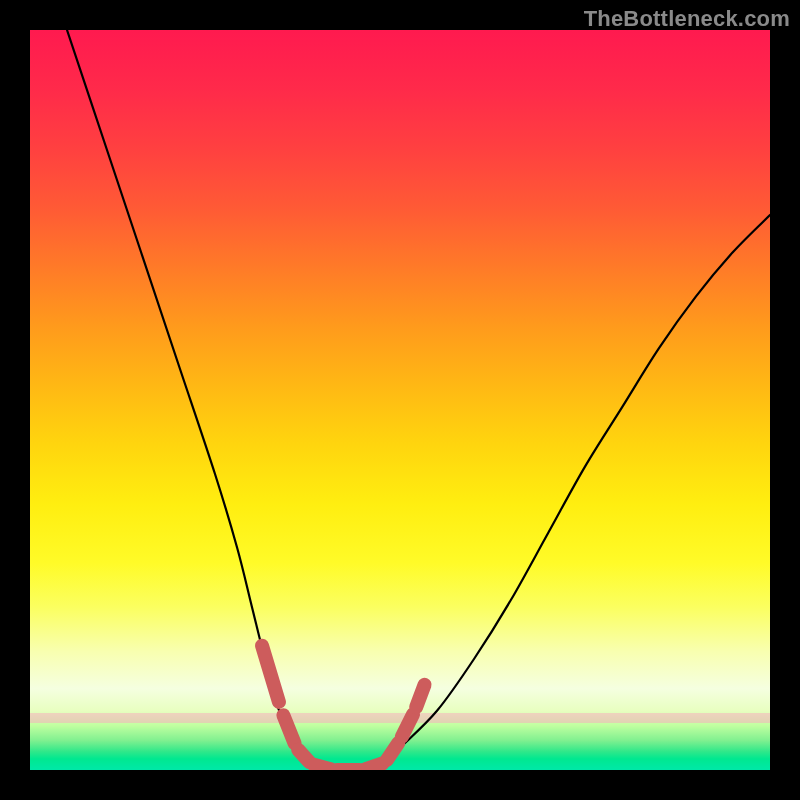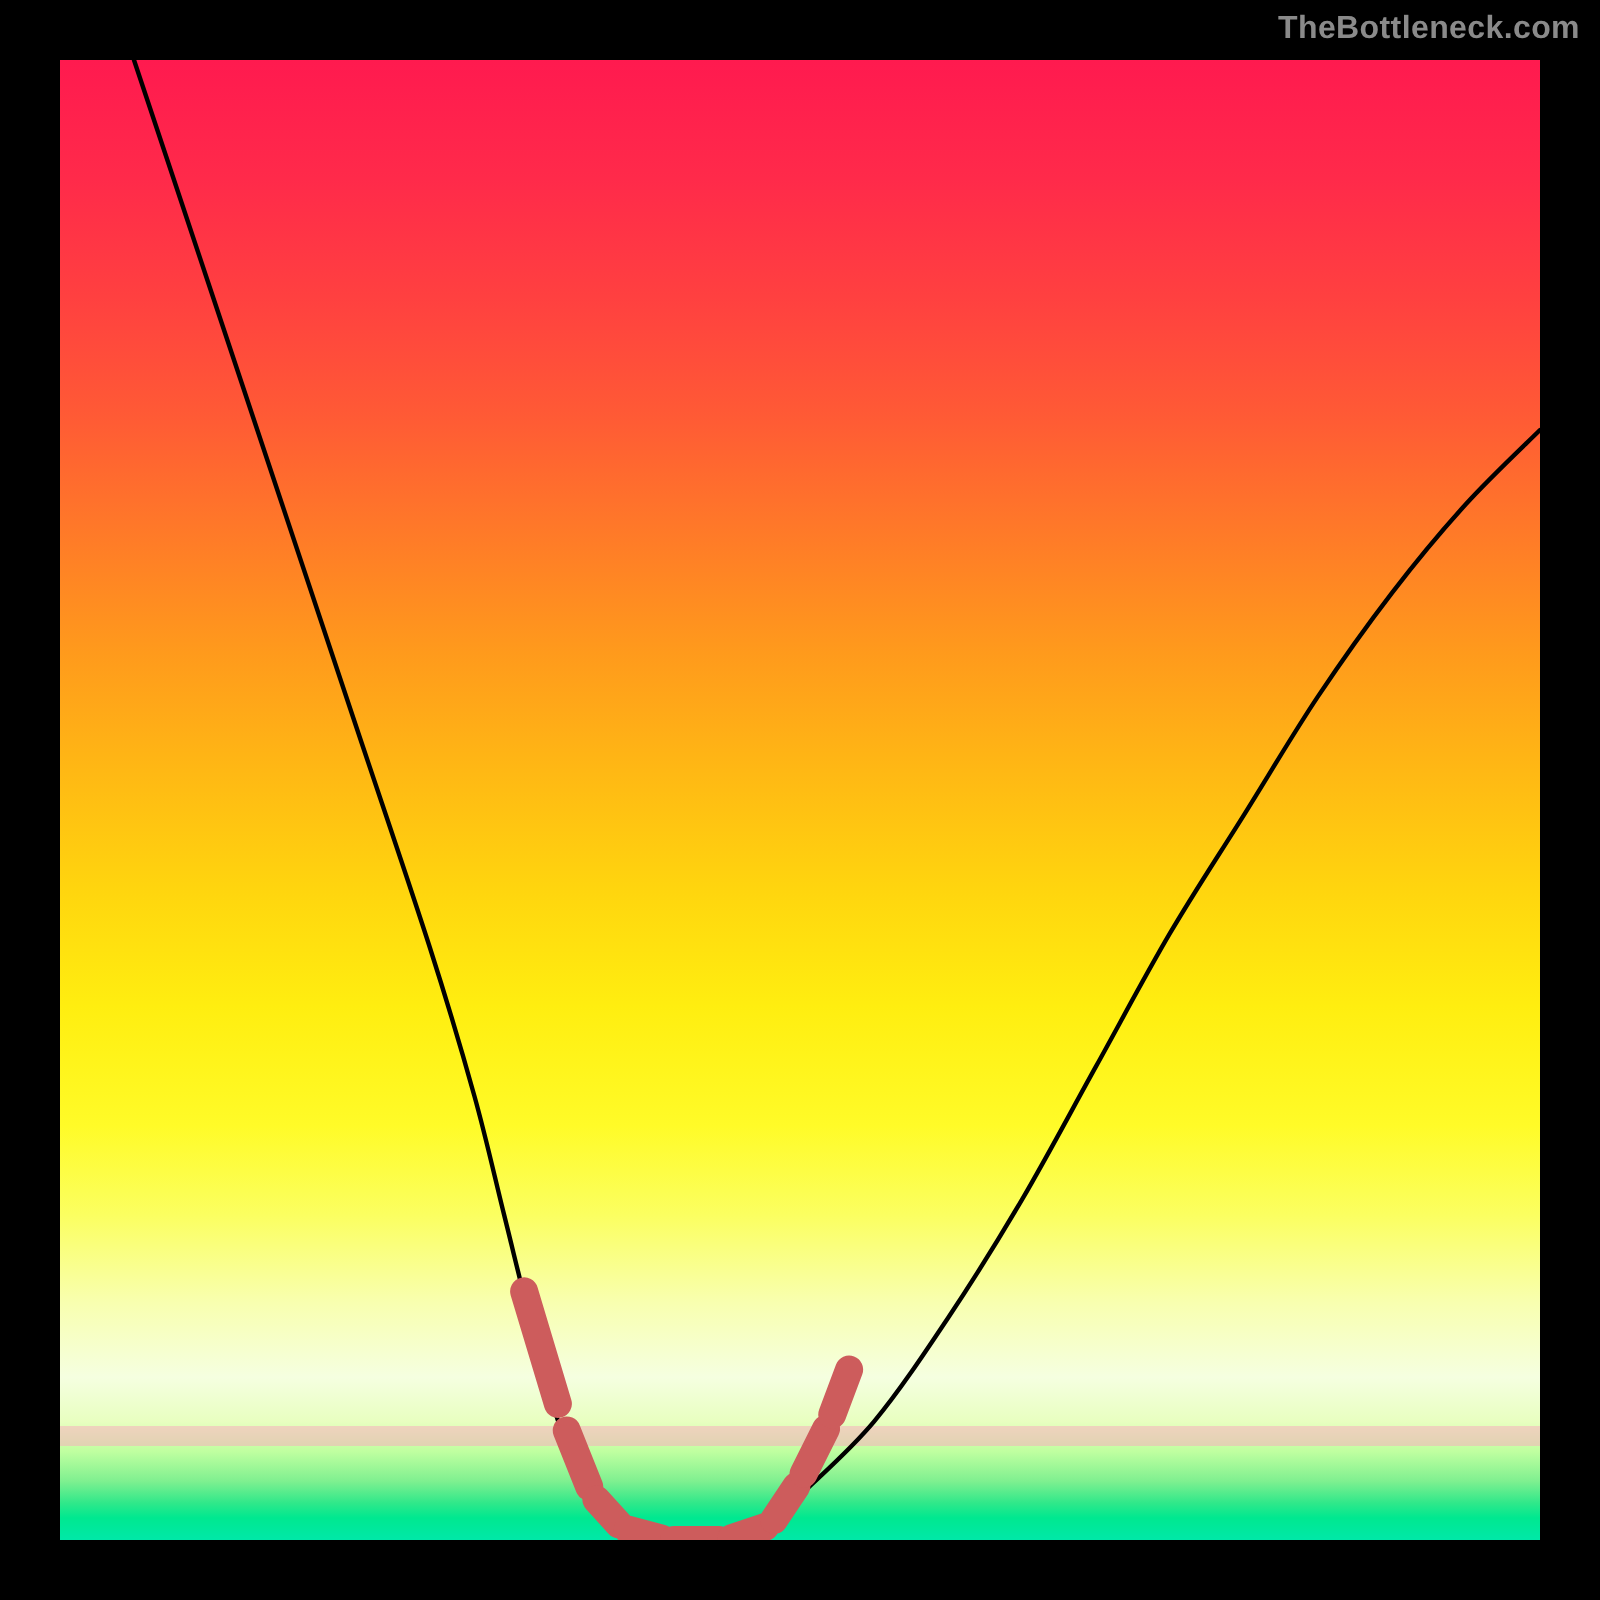--- a/index.html
+++ b/index.html
@@ -52,21 +52,21 @@
     top: 713px;
     height: 10px;
     background: #ff9dc2;
     opacity: 0.45;
   }
   .watermark {
     position: absolute;
     top: 6px;
     right: 10px;
     font-family: Arial, Helvetica, sans-serif;
-    font-size: 16px;
+    font-size: 22px;
     font-weight: 600;
     color: #8a8a8a;
     letter-spacing: 0.2px;
   }
   svg.curve {
     position: absolute;
     left: 30px;
     top: 30px;
     width: 740px;
     height: 740px;

